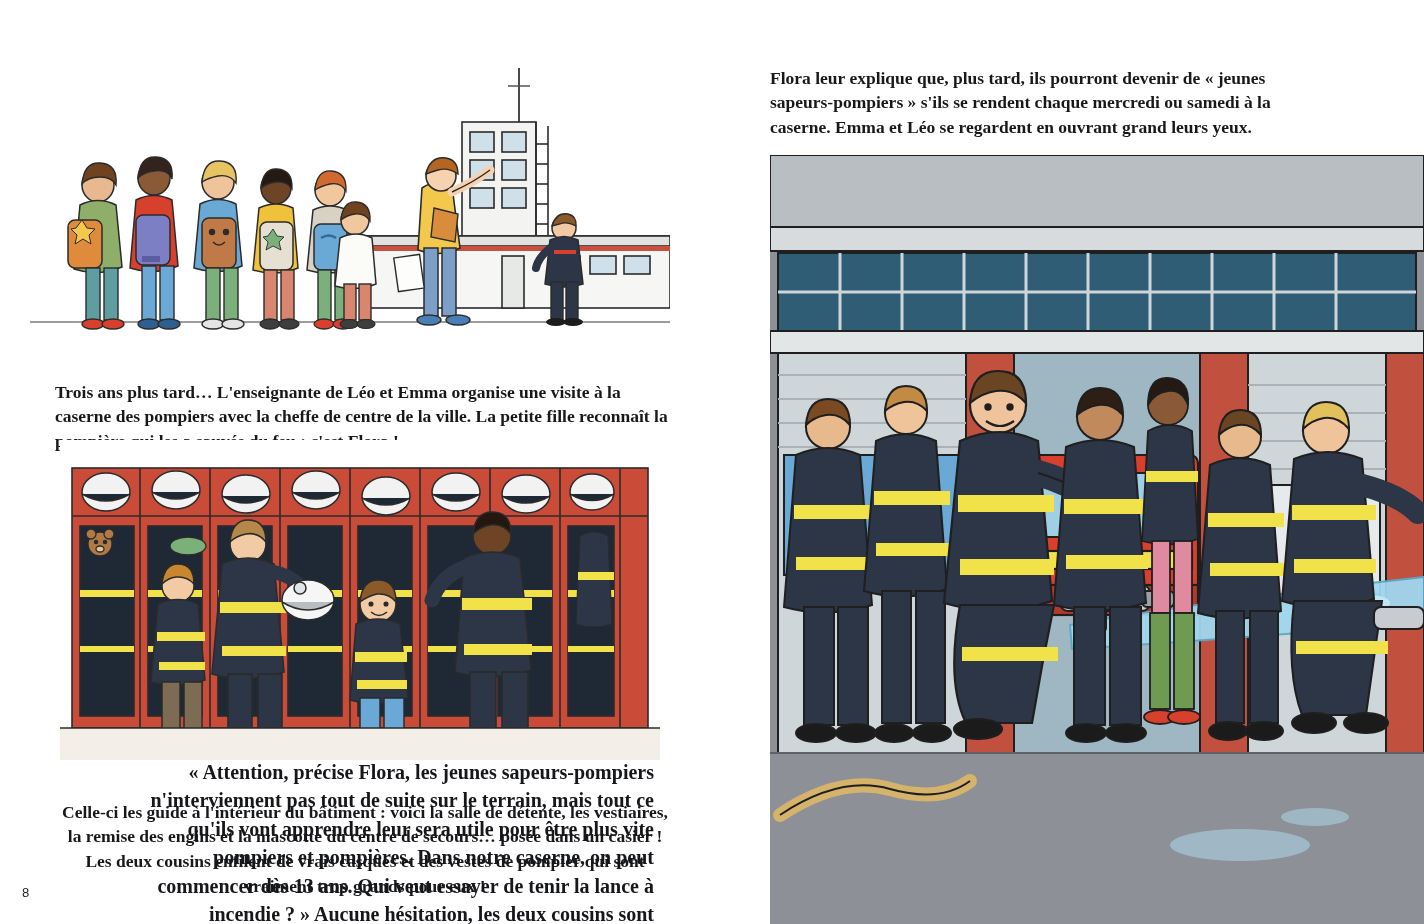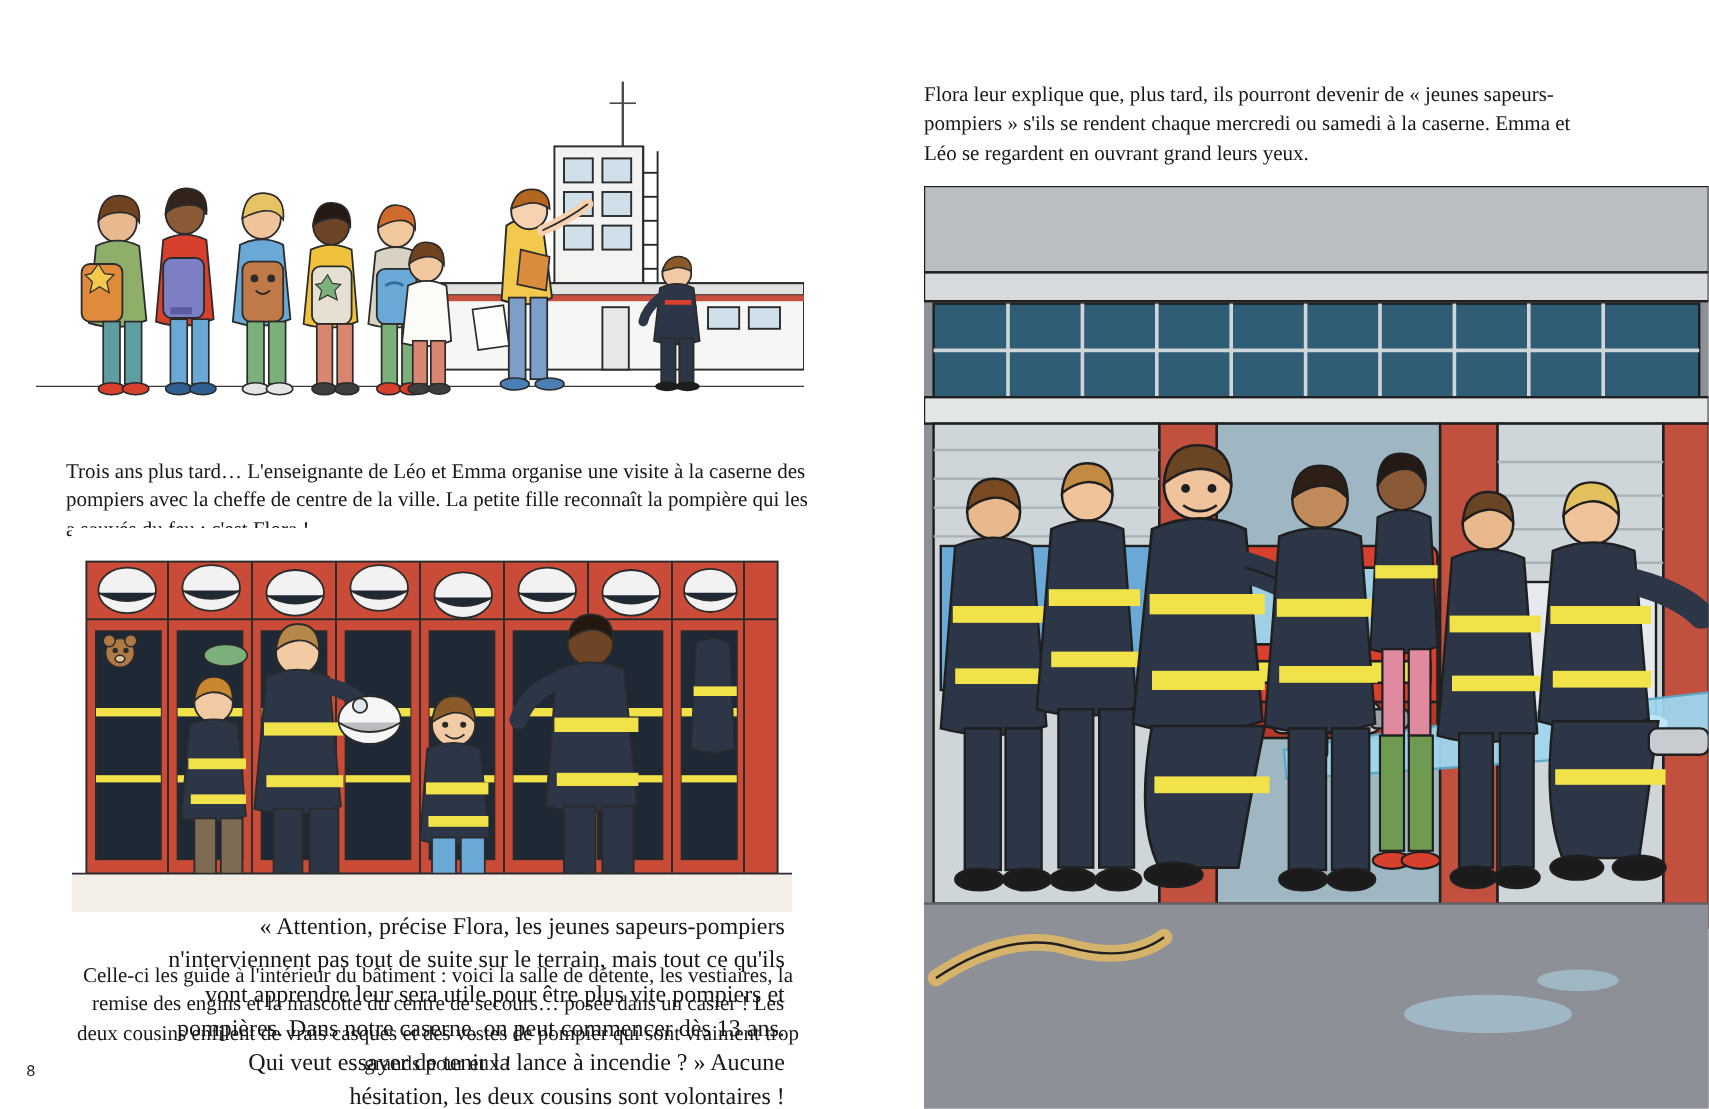--- a/index.html
+++ b/index.html
@@ -43,20 +43,21 @@
     color: #222;
   }
   .page-num.left { left: 22px; bottom: 24px; }
   .page-num.right { right: 22px; bottom: 24px; color:#222; }
 
   .body-text {
     font-family: "Liberation Serif", serif;
     font-size: 17.5px;
     line-height: 1.42;
     color: #17181a;
+    font-weight: bold;
   }
 
   
   #left-text-1 {
     position: absolute;
     left: 55px; top: 362px;
     width: 620px;
   }
   #left-text-2 {
     position: absolute;

